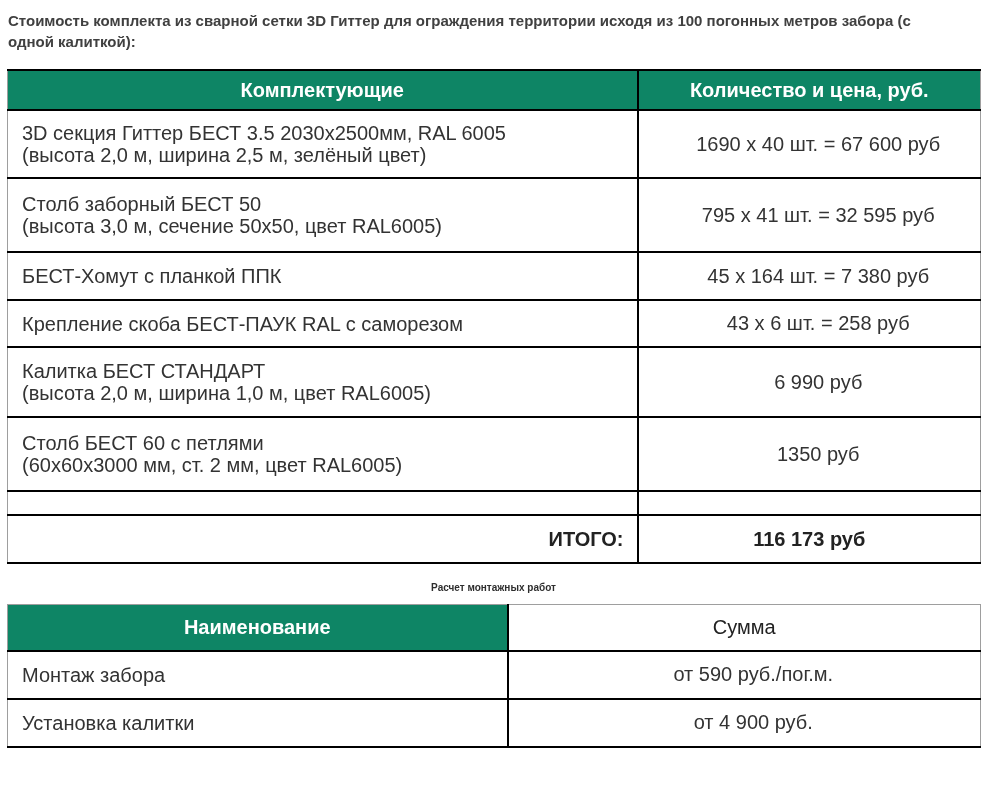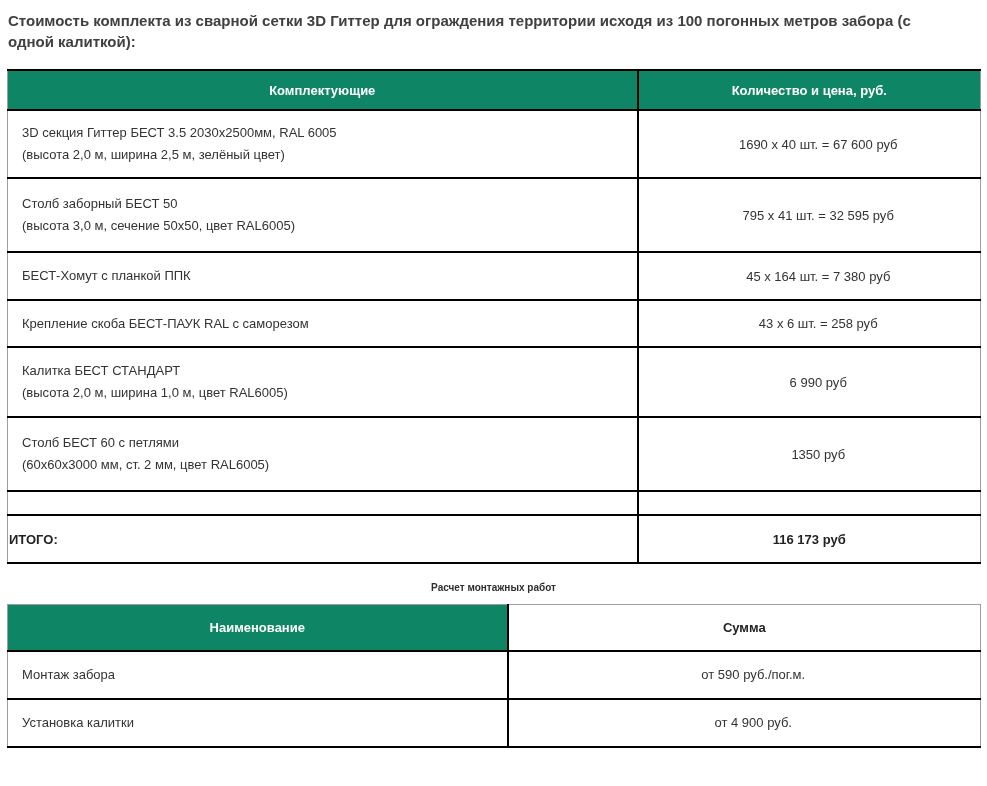--- a/index.html
+++ b/index.html
@@ -26,21 +26,21 @@
   }
   table {
     border-collapse: collapse;
     table-layout: fixed;
     margin-left: 7px;
     width: 973px;
   }
   .tbl-components { margin-top: 17px; }
   th, td {
     border: 2px solid #000000;
-    font-size: 13px;
+    font-size: 20px;
     vertical-align: middle;
     overflow: hidden;
   }
   th:first-child, td:first-child { border-left: 1px solid #9e9e9e; }
   th:last-child,  td:last-child  { border-right: 1px solid #9e9e9e; }
   .tbl-components .c1 { width: 630px; }
   .tbl-components .c2 { width: 343px; }
   .green-hdr {
     background: var(--green);
     color: #ffffff;
@@ -54,37 +54,37 @@
     line-height: 22px;
   }
   .val-cell { text-align: center; padding-left: 19px; }
   .rh70 { height: 68px; }
   .rh76 { height: 74px; }
   .rh50 { height: 48px; }
   .rh49 { height: 47px; }
   .rh72 { height: 70px; }
   .empty-row td { height: 24px; }
   .total-row td { height: 48px; font-weight: 700; color: #222222; }
-  .total-label { text-align: left; padding-right: 13px; }
+  .total-label { text-align: right; padding-right: 13px; }
   .total-value { text-align: center; }
   .tbl2-title {
     width: 973px;
     margin: 18px 0 11px 7px;
     text-align: center;
     font-weight: 700;
     font-size: 10px;
     color: #2e2e2e;
   }
   .tbl-install .c1 { width: 500px; }
   .tbl-install .c2 { width: 473px; }
   .tbl-install th { height: 46px; border-top: 1px solid #9e9e9e; }
   .white-hdr {
     background: #ffffff;
     color: #222222;
-    font-weight: 700;
+    font-weight: 400;
     text-align: center;
   }
   .tbl-install td { height: 48px; }
 </style>
 </head>
 <body>
 
 <div class="page">
 
   <p class="doc-title">Стоимость комплекта из сварной сетки 3D Гиттер для ограждения территории исходя из 100 погонных метров забора (с одной калиткой):</p>

